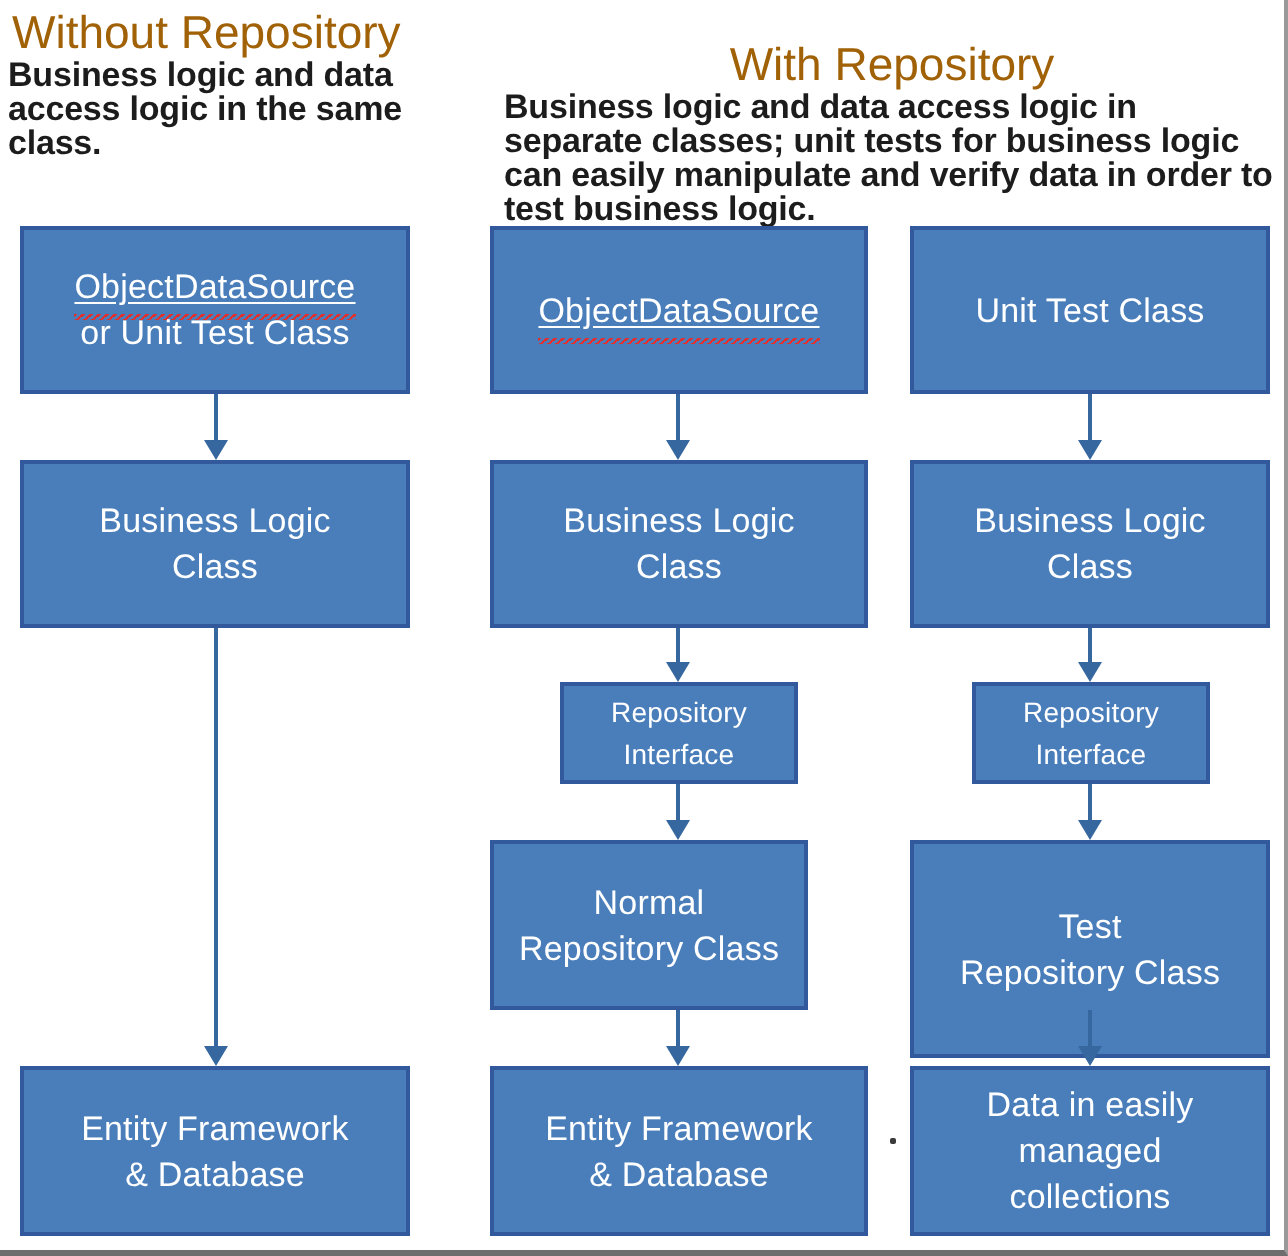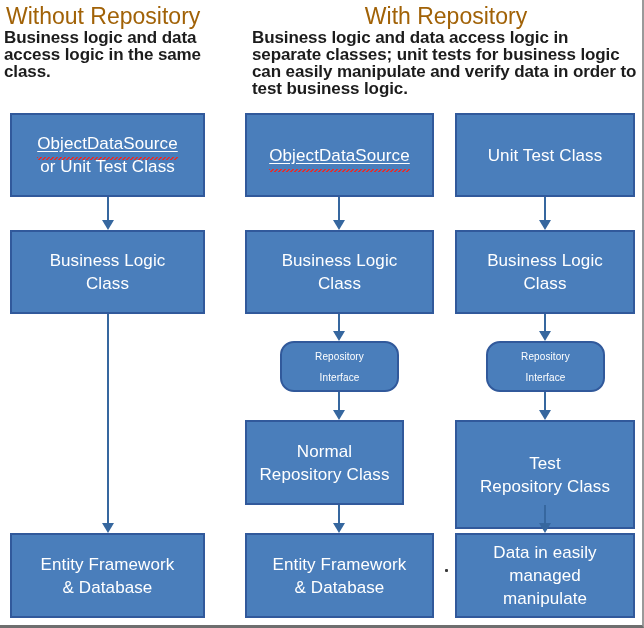--- a/index.html
+++ b/index.html
@@ -40,44 +40,43 @@
     font-size: 17px;
     font-weight: 600;
     color: #1c1c1c;
     line-height: 17px;
     letter-spacing: -0.1px;
   }
 
   #hdr-left  { left: 4px;  top: 3px;  width: 240px; }
   #hdr-left .col-title { text-align: left; padding-left: 2px; }
   #hdr-right { left: 252px; top: 3px; width: 388px; }
-  #hdr-right .col-title { text-align: center; }
+  #hdr-right .col-title { text-align: center; margin-top: 16px; }
 
   
   .node {
     position: absolute;
     box-sizing: border-box;
     background: #4a7ebb;
     border: 2px solid #31599b;
     color: #ffffff;
     display: flex;
     align-items: center;
     justify-content: center;
     text-align: center;
     font-size: 17px;
     line-height: 23px;
     letter-spacing: 0.1px;
     font-weight: 400;
     padding: 0 4px;
   }
   .node.small {
-    font-size: 10px;
+    font-size: 14px;
     line-height: 21px;
     border-width: 2px;
-    border-radius: 14px;
   }
   .node .label { display: block; width: 100%; }
 
   
   .misspelled {
     text-decoration: underline;
     text-decoration-color: #ffffff;
     text-underline-offset: 2px;
     position: relative;
     display: inline-block;
@@ -273,19 +272,19 @@
 
   <div class="arrow" style="left:538px; top:505px; width:14px; height:28px;">
     <div class="shaft" style="height:18px;"></div>
     <div class="head"></div>
   </div>
 
   <div class="node" style="left:455px; top:533px; width:180px; height:85px;">
     <span class="label">
       <span>Data in easily</span><br>
       <span>managed</span><br>
-      <span>manipulate</span>
+      <span>collections</span>
     </span>
   </div>
 
   <div id="dot-artifact" style="left:445px; top:569px;"></div>
 
 </div>
 
 </body></html>

